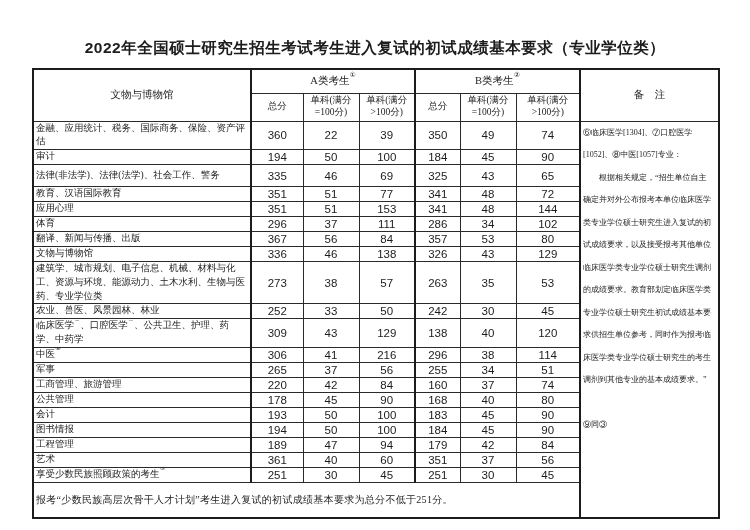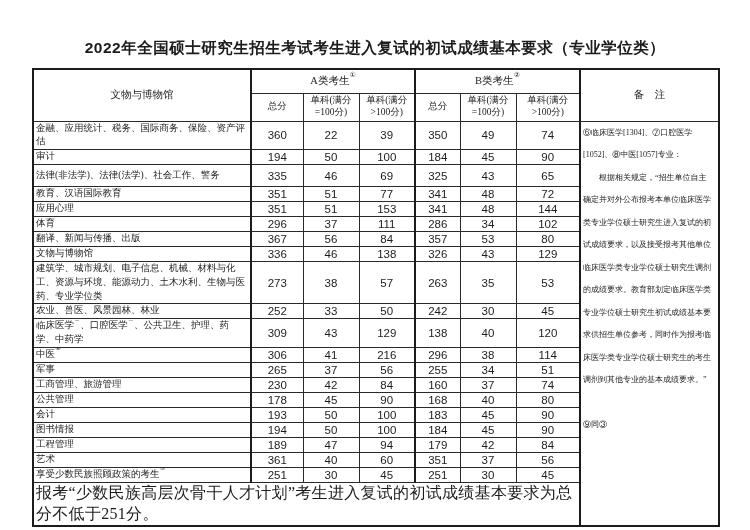--- a/index.html
+++ b/index.html
@@ -32,21 +32,21 @@
   }
   .num-cell{
     font-family:"Liberation Sans","DejaVu Sans",sans-serif;
     font-size:11.5px;text-align:center;vertical-align:middle;
   }
   .remark-cell{
     font-size:8px;line-height:22.5px;vertical-align:top;text-align:left;
     white-space:pre-wrap;padding:5px 5px 0 6px;letter-spacing:0;
   }
   .footnote-cell{
-    font-size:16px;vertical-align:middle;padding:4px 4px;letter-spacing:.3px;
+    font-size:10px;vertical-align:middle;padding:4px 4px;letter-spacing:.3px;
   }
   tr.h-reg{height:15px;}
   tr.h-tall{height:22px;}
   tr.h-2line{height:28px;}
   tr.h-3line{height:40px;}
   tr.h-head1{height:24px;}
   tr.h-head2{height:28px;}
   tr.h-foot{height:36px;}
   sup{font-size:7px;line-height:0;position:relative;top:-3px;}
 </style>
@@ -209,21 +209,21 @@
       <td class="name-cell supify">军事</td>
       <td class="num-cell sec-l">265</td>
       <td class="num-cell">37</td>
       <td class="num-cell">56</td>
       <td class="num-cell sec-l">255</td>
       <td class="num-cell">34</td>
       <td class="num-cell">51</td>
     </tr>
     <tr class="h-reg">
       <td class="name-cell supify">工商管理、旅游管理</td>
-      <td class="num-cell sec-l">230</td>
+      <td class="num-cell sec-l">220</td>
       <td class="num-cell">42</td>
       <td class="num-cell">84</td>
       <td class="num-cell sec-l">160</td>
       <td class="num-cell">37</td>
       <td class="num-cell">74</td>
     </tr>
     <tr class="h-reg">
       <td class="name-cell supify">公共管理</td>
       <td class="num-cell sec-l">178</td>
       <td class="num-cell">45</td>

